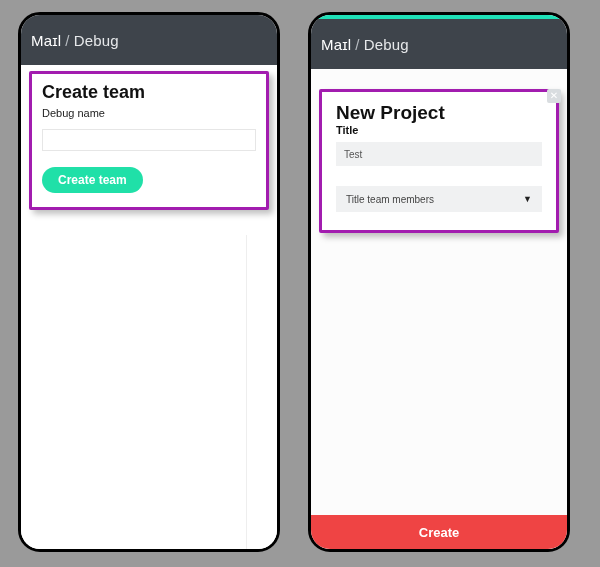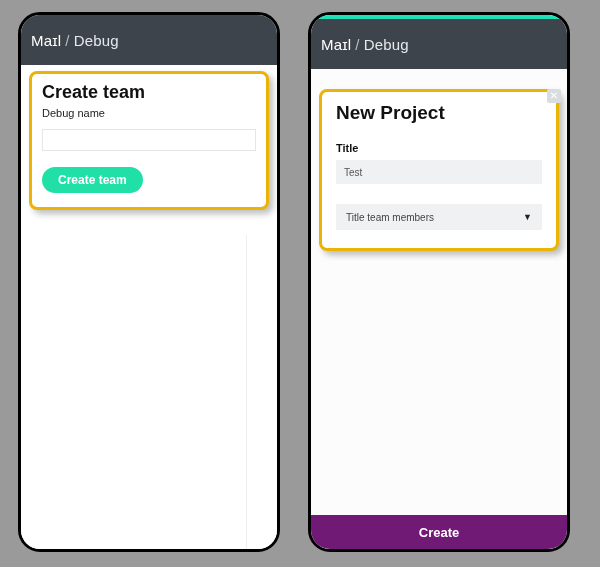--- a/index.html
+++ b/index.html
@@ -54,34 +54,34 @@
     font-weight: 300;
     color: #e6e8ea;
   }
   .screen {
     flex: 1;
     background: #fff;
     position: relative;
     overflow: hidden;
   }
   .bottombar {
-    background: #701a75;
+    background: #ef4444;
     color: #fff;
     height: 34px;
     display: flex;
     align-items: center;
     justify-content: center;
     font-size: 13px;
     font-weight: 600;
   }
 
   
   .hl-box {
-    border: 3px solid #eab308;
-    border-radius: 8px;
+    border: 3px solid #a21caf;
+    border-radius: 2px;
     box-shadow: 4px 4px 6px rgba(0,0,0,0.25);
     background: #fff;
   }
   .left .hl-box {
     margin: 6px 8px;
     padding: 8px 10px 14px;
   }
   .left .heading {
     font-size: 18px;
     font-weight: 700;
@@ -142,21 +142,20 @@
     border-radius: 2px;
     cursor: pointer;
   }
   .right .hl-box {
     padding: 10px 14px 18px;
   }
   .right .modal-title {
     font-size: 19px;
     font-weight: 800;
     color: #111;
-    margin-bottom: 18px;
   }
   .right .flabel {
     font-size: 11px;
     font-weight: 700;
     color: #111;
     margin-bottom: 6px;
   }
   .right .tfield {
     width: 100%;
     height: 24px;

